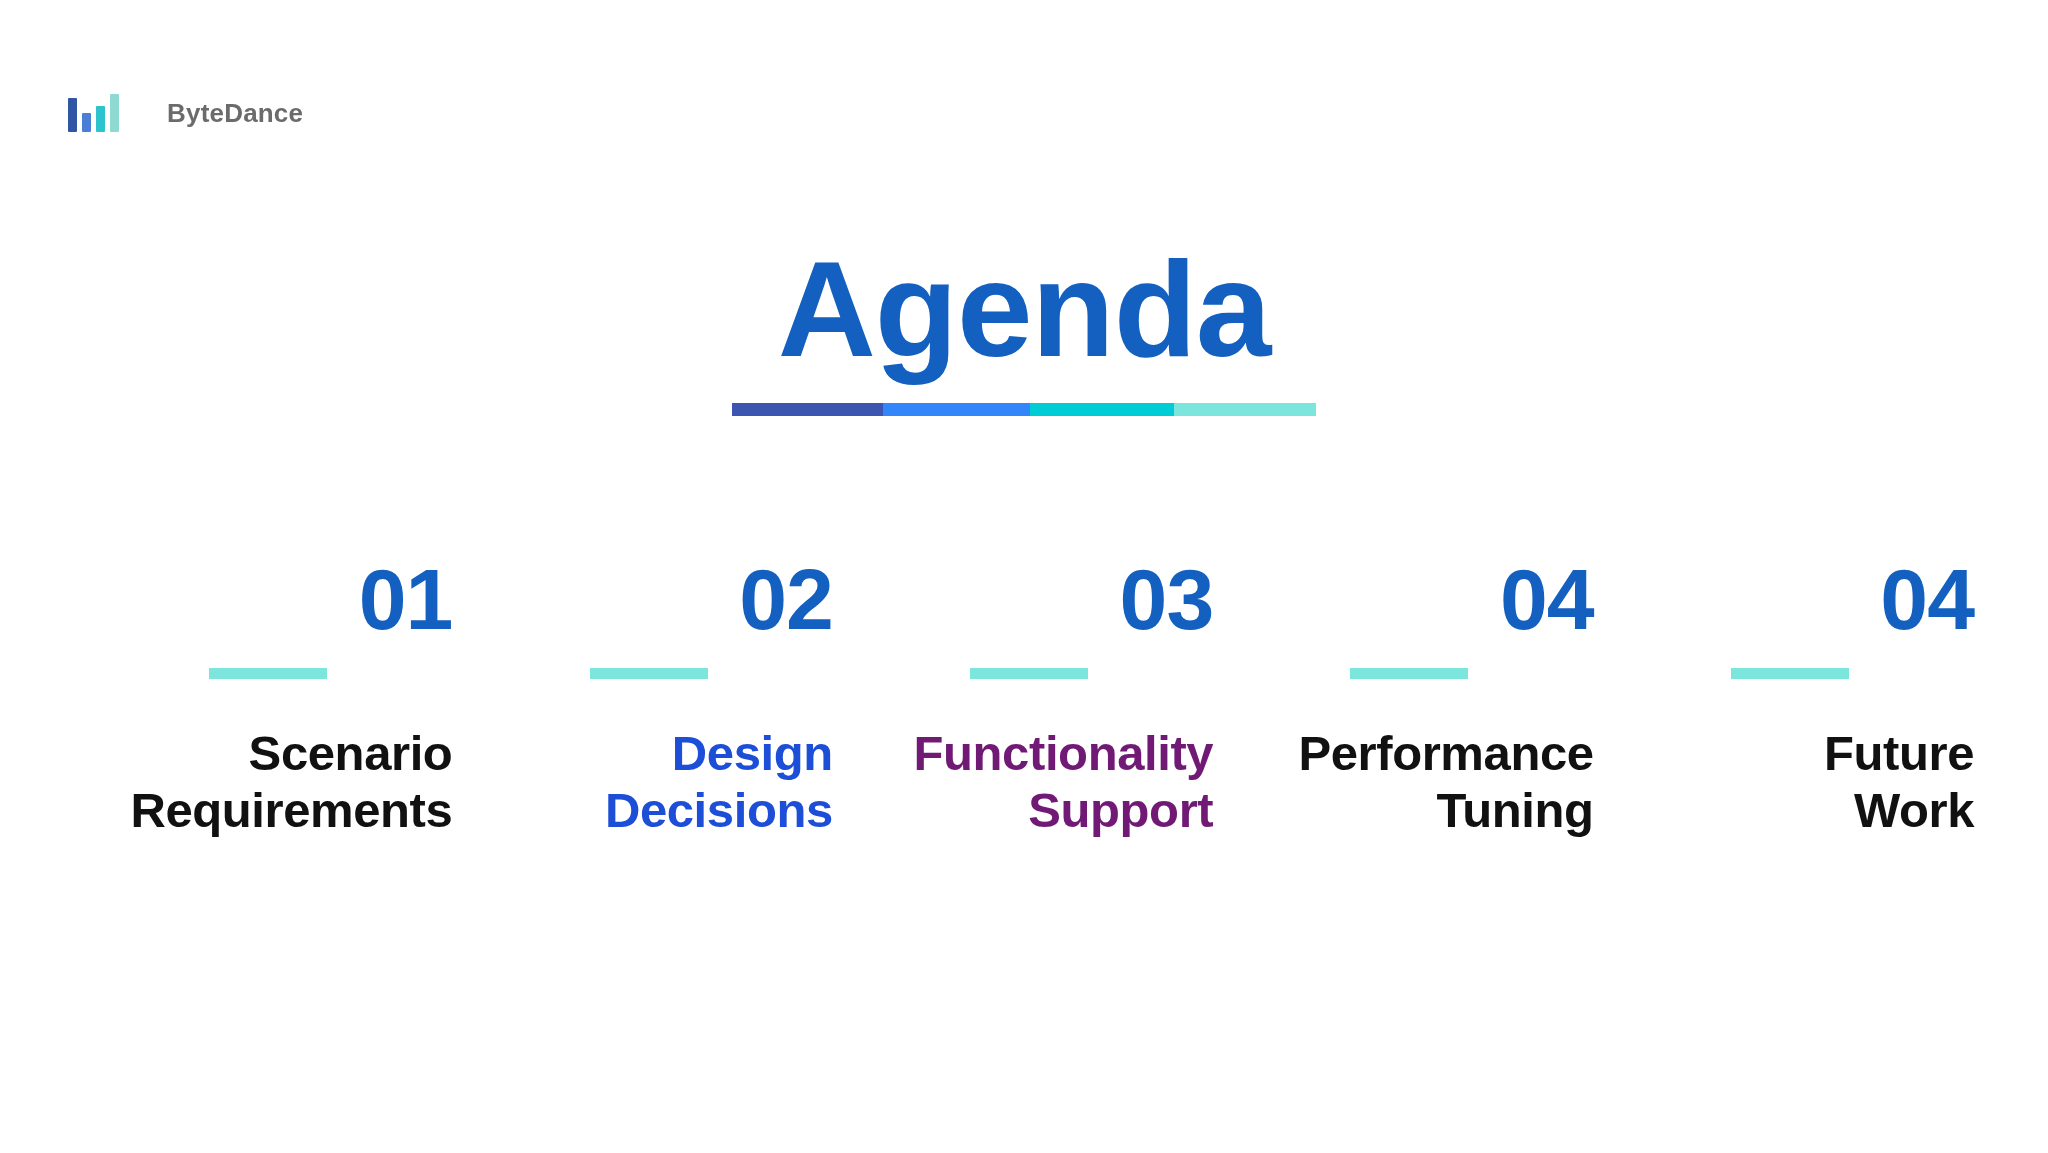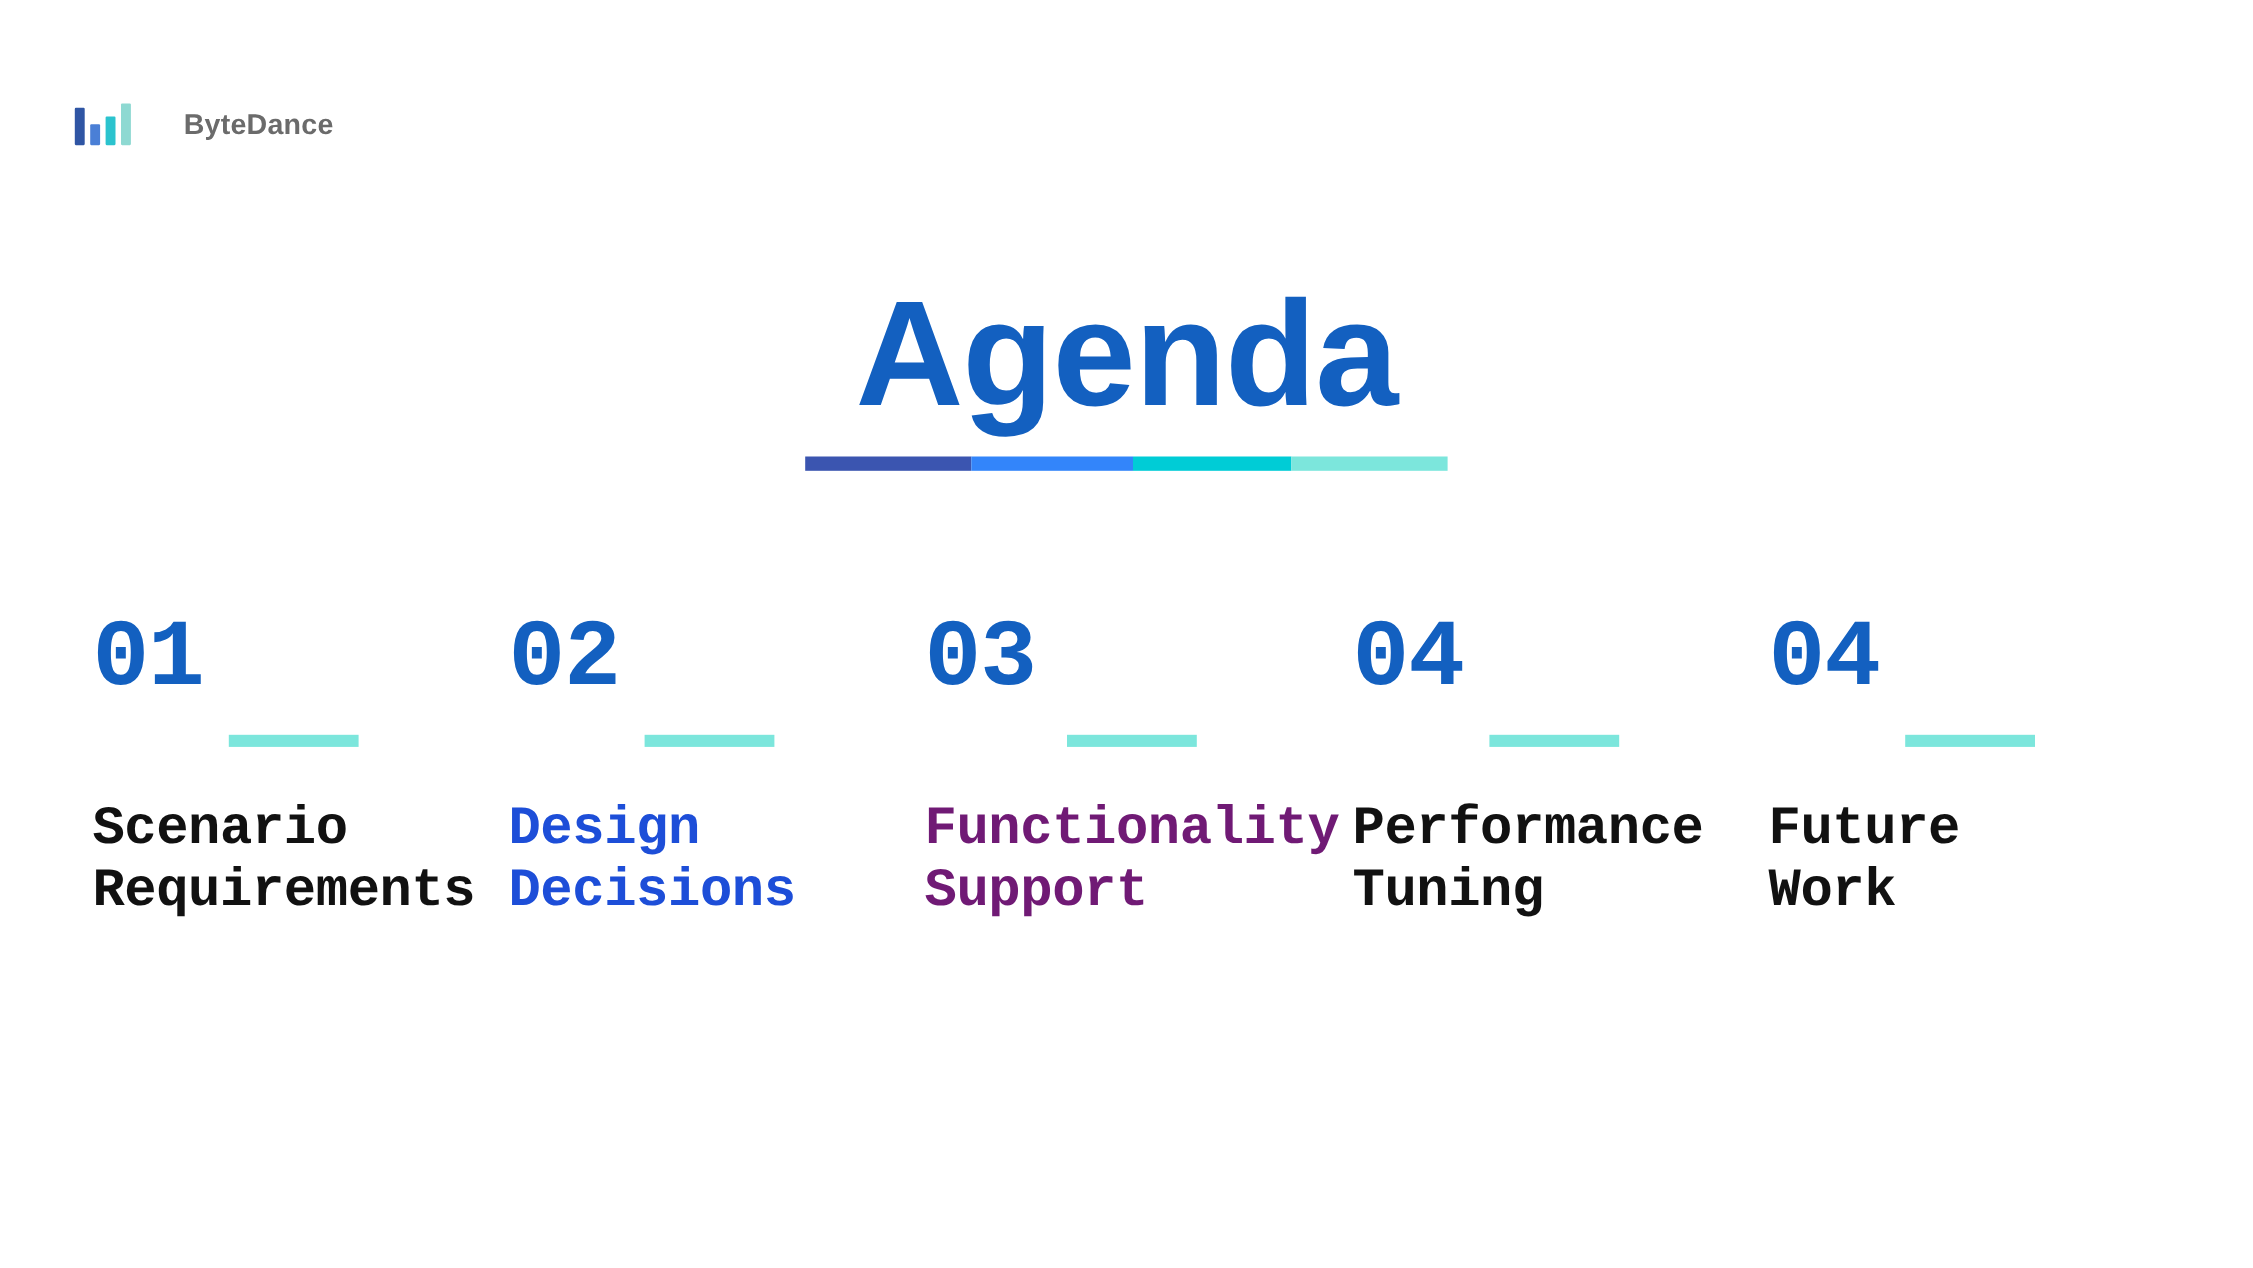--- a/index.html
+++ b/index.html
@@ -48,21 +48,21 @@
     font-size: 26px;
     font-weight: bold;
     color: #6b6b6b;
     letter-spacing: 0.2px;
     white-space: nowrap;
   }
 
   
   .title-block {
     position: absolute;
-    top: 216px;
+    top: 204px;
     left: 0;
     width: 2048px;
     text-align: center;
   }
   .page-title {
     font-size: 136px;
     font-weight: bold;
     color: #1360C0;
     line-height: 1.02;
     letter-spacing: -1px;
@@ -84,24 +84,23 @@
   .agenda {
     position: absolute;
     top: 520px;
     left: 78px;
     width: 1902px;
     display: flex;
     align-items: flex-start;
   }
   .agenda-item {
     flex: 1 1 0;
-    text-align: left;
+    text-align: right;
     padding: 0 6px;
     box-sizing: border-box;
-    font-family: Liberation Mono, monospace;
   }
   .item-number {
     font-size: 86px;
     font-weight: bold;
     color: #1360C0;
     line-height: 1.0;
     letter-spacing: -1px;
   }
   .item-rule {
     width: 118px;

